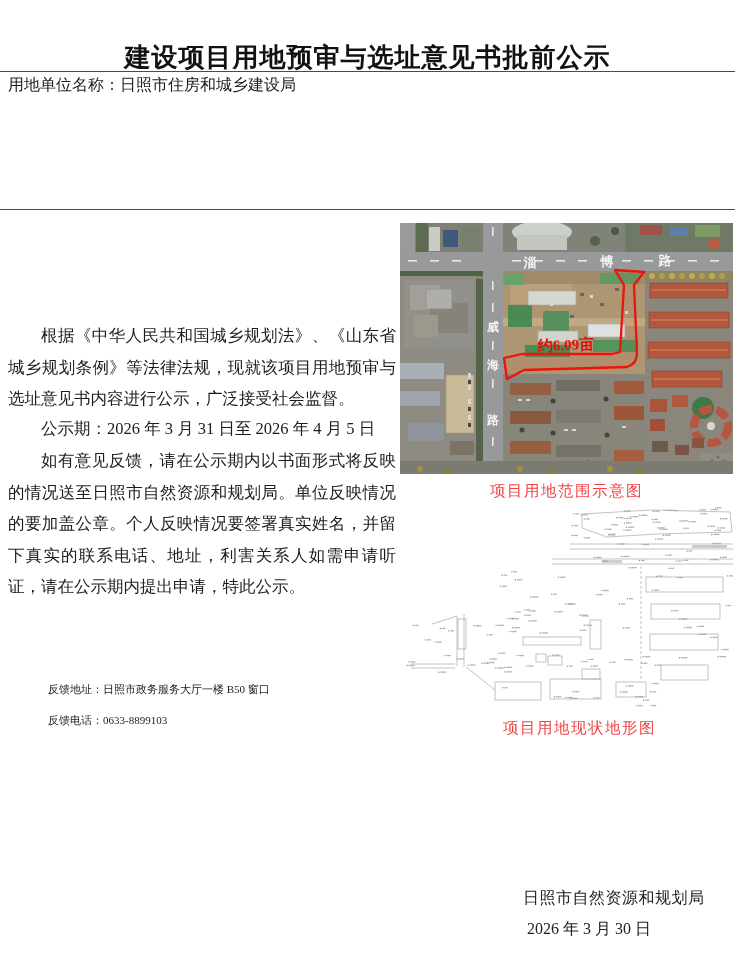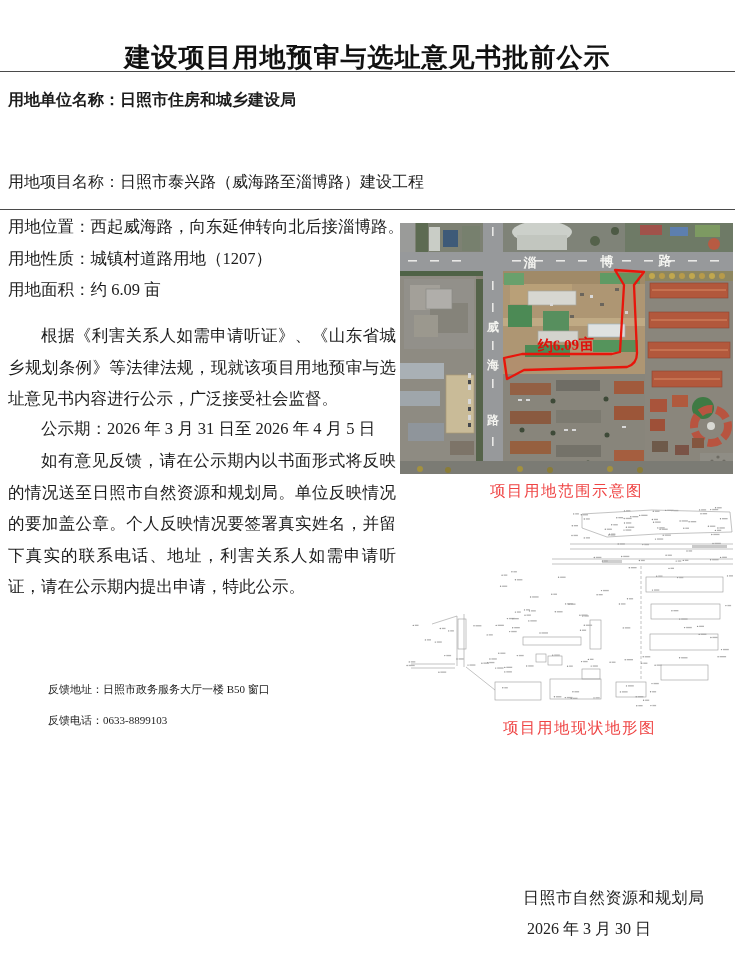--- a/index.html
+++ b/index.html
@@ -9,21 +9,21 @@
     font-family:"Liberation Serif","DejaVu Serif",serif; color:#1c1c1c;
     overflow:hidden; margin:16px auto;
   }
   .title {
     position:absolute; top:24px; left:0; width:735px; text-align:center;
     font-size:26px; font-weight:bold; letter-spacing:1px; color:#111;
   }
   .rule { position:absolute; left:0; width:735px; height:0; border-top:1px solid #4a4a4a; }
   .rule1 { top:55px; } .rule2 { top:193px; }
   .hrow { position:absolute; left:8px; font-size:16px; white-space:nowrap; }
-  .hrow1{ top:74px;font-weight:bold; } .hrow2{ top:109px; } .hrow3{ top:156px; }
+  .hrow1{ top:59px; } .hrow2{ top:109px; } .hrow3{ top:156px; }
   .dcol { position:absolute; left:8px; top:195px; width:388px; font-size:16.5px; line-height:31.5px; }
   .drow { white-space:nowrap; }
   .para { position:absolute; left:8px; width:388px; font-size:16.5px; line-height:31.6px;
           text-align:justify; text-justify:inter-ideograph; }
   .p1 { top:304px; text-indent:2em; }
   .pperiod { top:397px; text-indent:2em; white-space:nowrap; }
   .p2 { top:429px; text-indent:2em; }
   .fb { position:absolute; left:48px; font-size:11px; white-space:nowrap; }
   .fb1 { top:666px; } .fb2 { top:697px; }
   .fig { position:absolute; }
@@ -38,31 +38,25 @@
 </style>
 </head>
 <body>
 
 <div class="page">
 
   <div class="title">建设项目用地预审与选址意见书批前公示</div>
   <div class="rule rule1"></div>
 
   <div class="hrow hrow1"><span>用地单位名称：</span><span>日照市住房和城乡建设局</span></div>
-  <div class="hrow hrow3"><span>用地项目名称：</span><span>日照市泰兴路（威海路至淄博路）建设工程</span></div>
 
   <div class="rule rule2"></div>
 
-  <div class="dcol">
-    <div class="drow"><span>用地位置：</span><span>西起威海路，向东延伸转向北后接淄博路。</span></div>
-    <div class="drow"><span>用地性质：</span><span>城镇村道路用地（1207）</span></div>
-    <div class="drow"><span>用地面积：</span><span>约 6.09 亩</span></div>
-  </div>
-
-  <div class="para p1">根据《利害关系人如需申请听证》、《山东省城乡规划条例》等法律法规，现就该项目用地预审与选址意见书内容进行公示，广泛接受社会监督。</div>
+
+  <div class="para p1">根据《中华人民共和国城乡规划法》、《山东省城乡规划条例》等法律法规，现就该项目用地预审与选址意见书内容进行公示，广泛接受社会监督。</div>
   <div class="para pperiod">公示期：2026 年 3 月 31 日至 2026 年 4 月 5 日</div>
   <div class="para p2">如有意见反馈，请在公示期内以书面形式将反映的情况送至日照市自然资源和规划局。单位反映情况的要加盖公章。个人反映情况要签署真实姓名，并留下真实的联系电话、地址，利害关系人如需申请听证，请在公示期内提出申请，特此公示。</div>
   <div class="fb fb1">反馈地址：日照市政务服务大厅一楼 B50 窗口</div>
   <div class="fb fb2">反馈电话：0633-8899103</div>
 
   <div class="fig" style="left:400px; top:207px;">
     <svg width="333" height="251" viewBox="0 0 333 251">
       <rect width="333" height="251" fill="#8b8579"></rect>
 
       <g>

